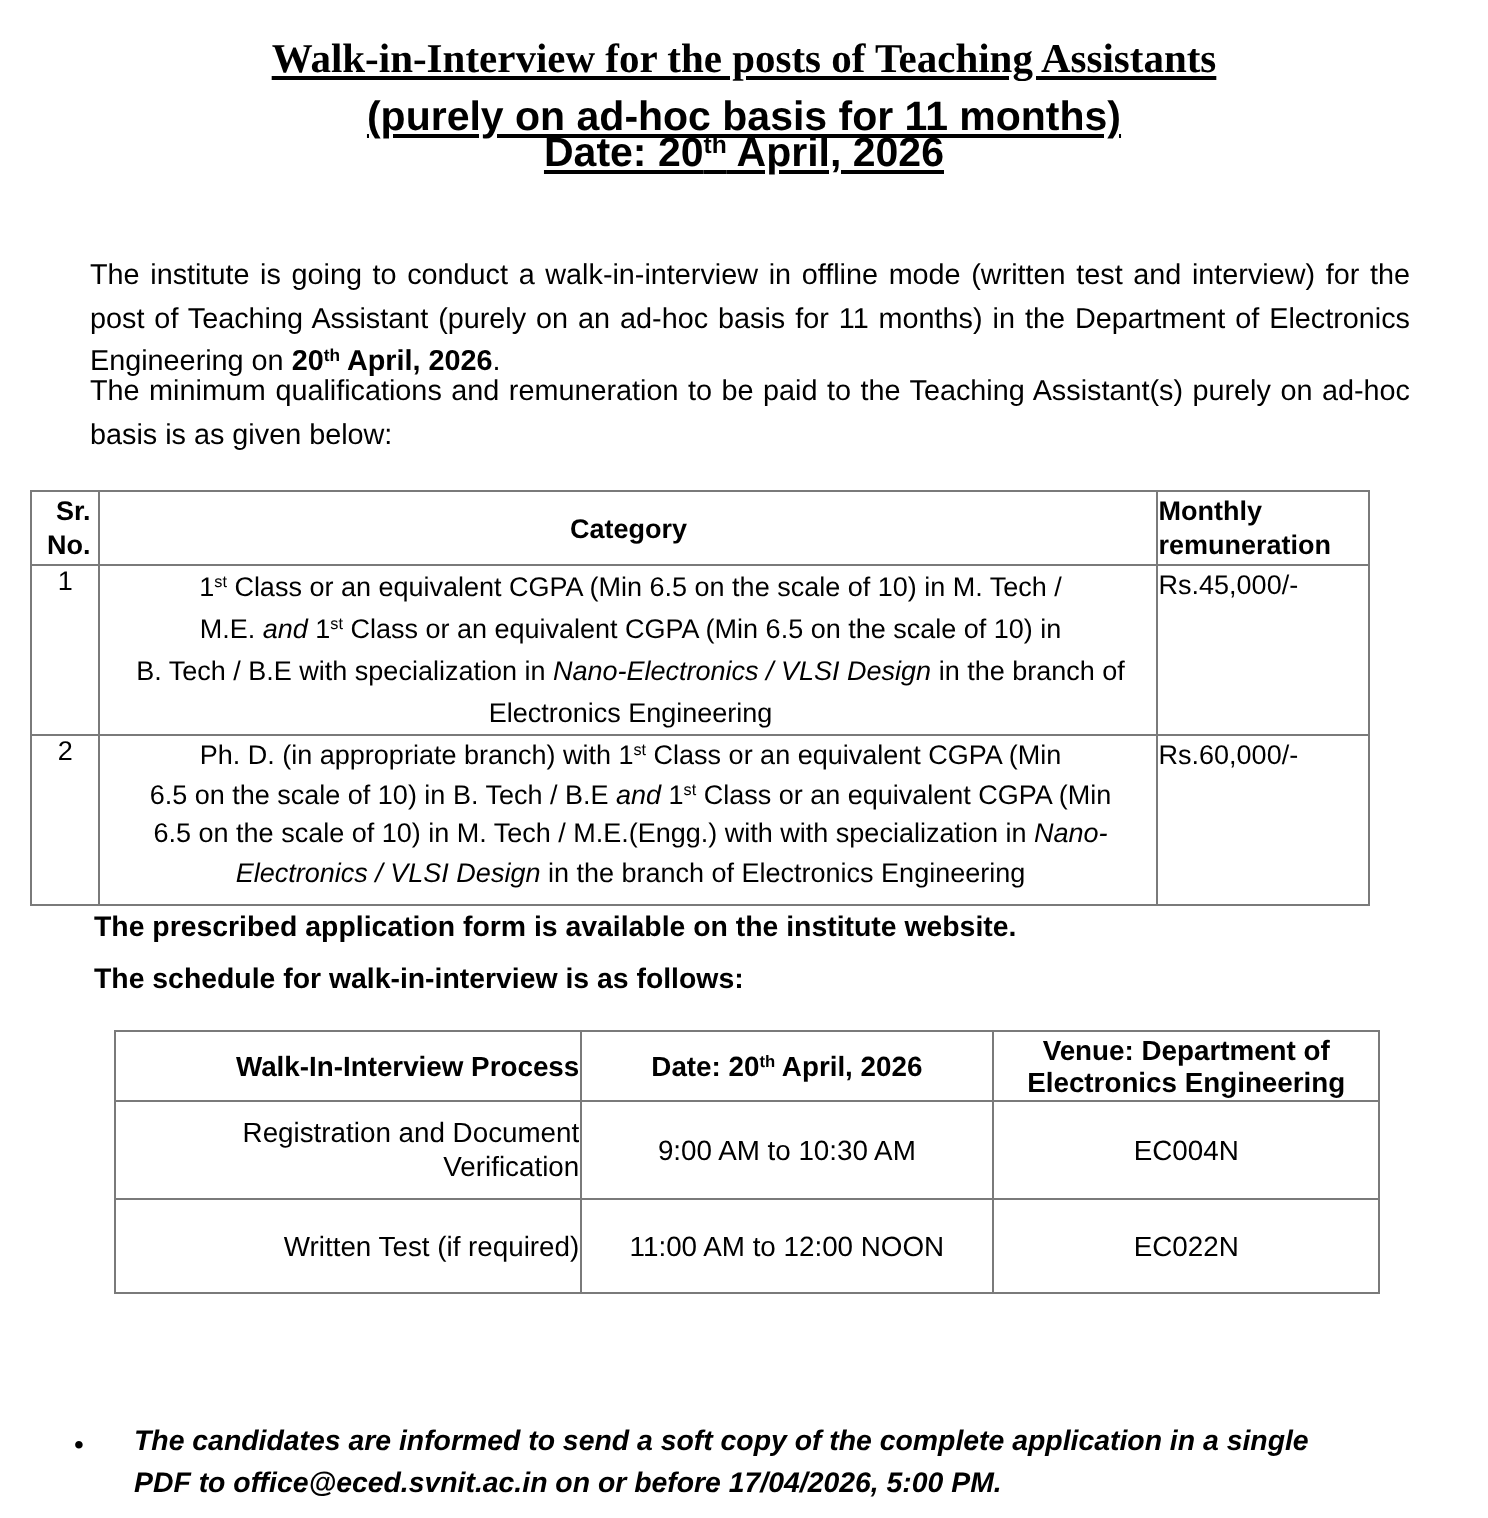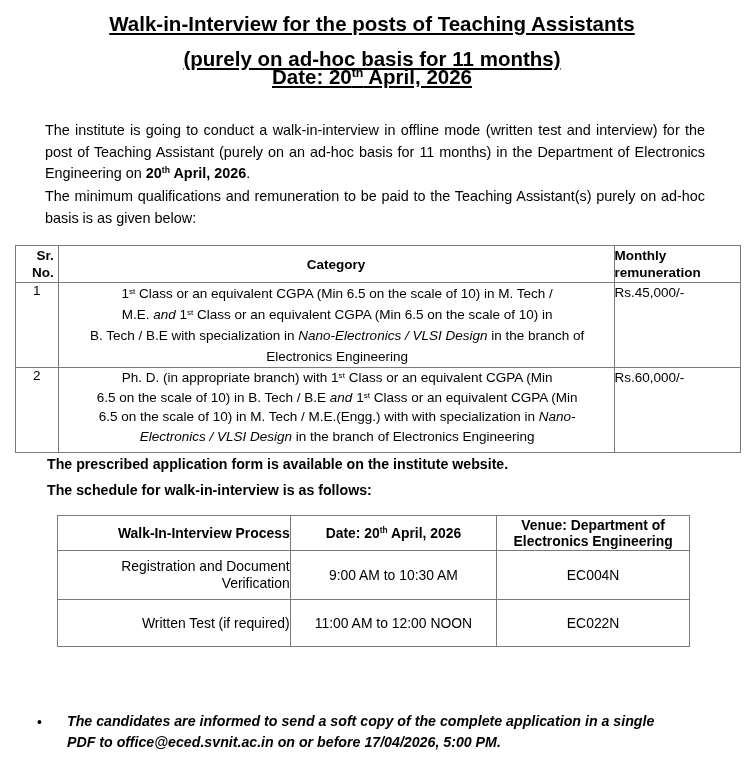--- a/index.html
+++ b/index.html
@@ -5,37 +5,37 @@
   html, body { margin: 0; padding: 0; background: #ffffff; }
   body {
     width: 744px; height: 759px; position: relative; overflow: hidden;
     font-family: "Liberation Sans", sans-serif; color: #000;
   }
   .title {
     position: absolute; left: 0; width: 744px; text-align: center;
     font-weight: bold; font-size: 20.5px; text-decoration: underline;
     line-height: 28px;
   }
-  .t1 { top: 10px; }
+  .t1 { top: 16px; font-family: Liberation Serif, serif; }
   .t2 { top: 45px; }
   .t3 { top: 63px; }
   sup { font-size: 0.6em; line-height: 0; vertical-align: 0.55em; }
 
   .para {
     position: absolute; left: 45px; width: 660px;
     font-size: 14.4px; line-height: 21.5px; text-align: justify;
     text-align-last: left;
   }
-  .p1 { top: 120px; }
+  .p1 { top: 128px; }
   .p2 { top: 186px; }
 
   table { border-collapse: collapse; position: absolute; }
   td, th { border: 1.5px solid #7a7a7a; padding: 0; }
 
-  #qual-table { left: 15px; top: 245px; width: 726px; font-size: 13.5px; }
+  #qual-table { left: 15px; top: 245px; width: 670px; font-size: 13.5px; }
   #qual-table th { font-weight: bold; height: 36px; line-height: 17px; }
   #qual-table .c1 { width: 40px; text-align: center; }
   #qual-table .c2 { width: 552px; }
   #qual-table .c3 { width: 131px; text-align: left; }
   #qual-table th.c1 { text-align: right; padding-right: 4px; }
   #qual-table td { vertical-align: top; }
   #qual-table td.c1 { padding-top: 0px; }
   #qual-table td.c2 { padding: 0 4px 0 6px; line-height: 21px; text-align: center; }
   #qual-table td.c3 { padding-top: 0; line-height: 19px; }
   #qual-table .r1 td { height: 81px; }

